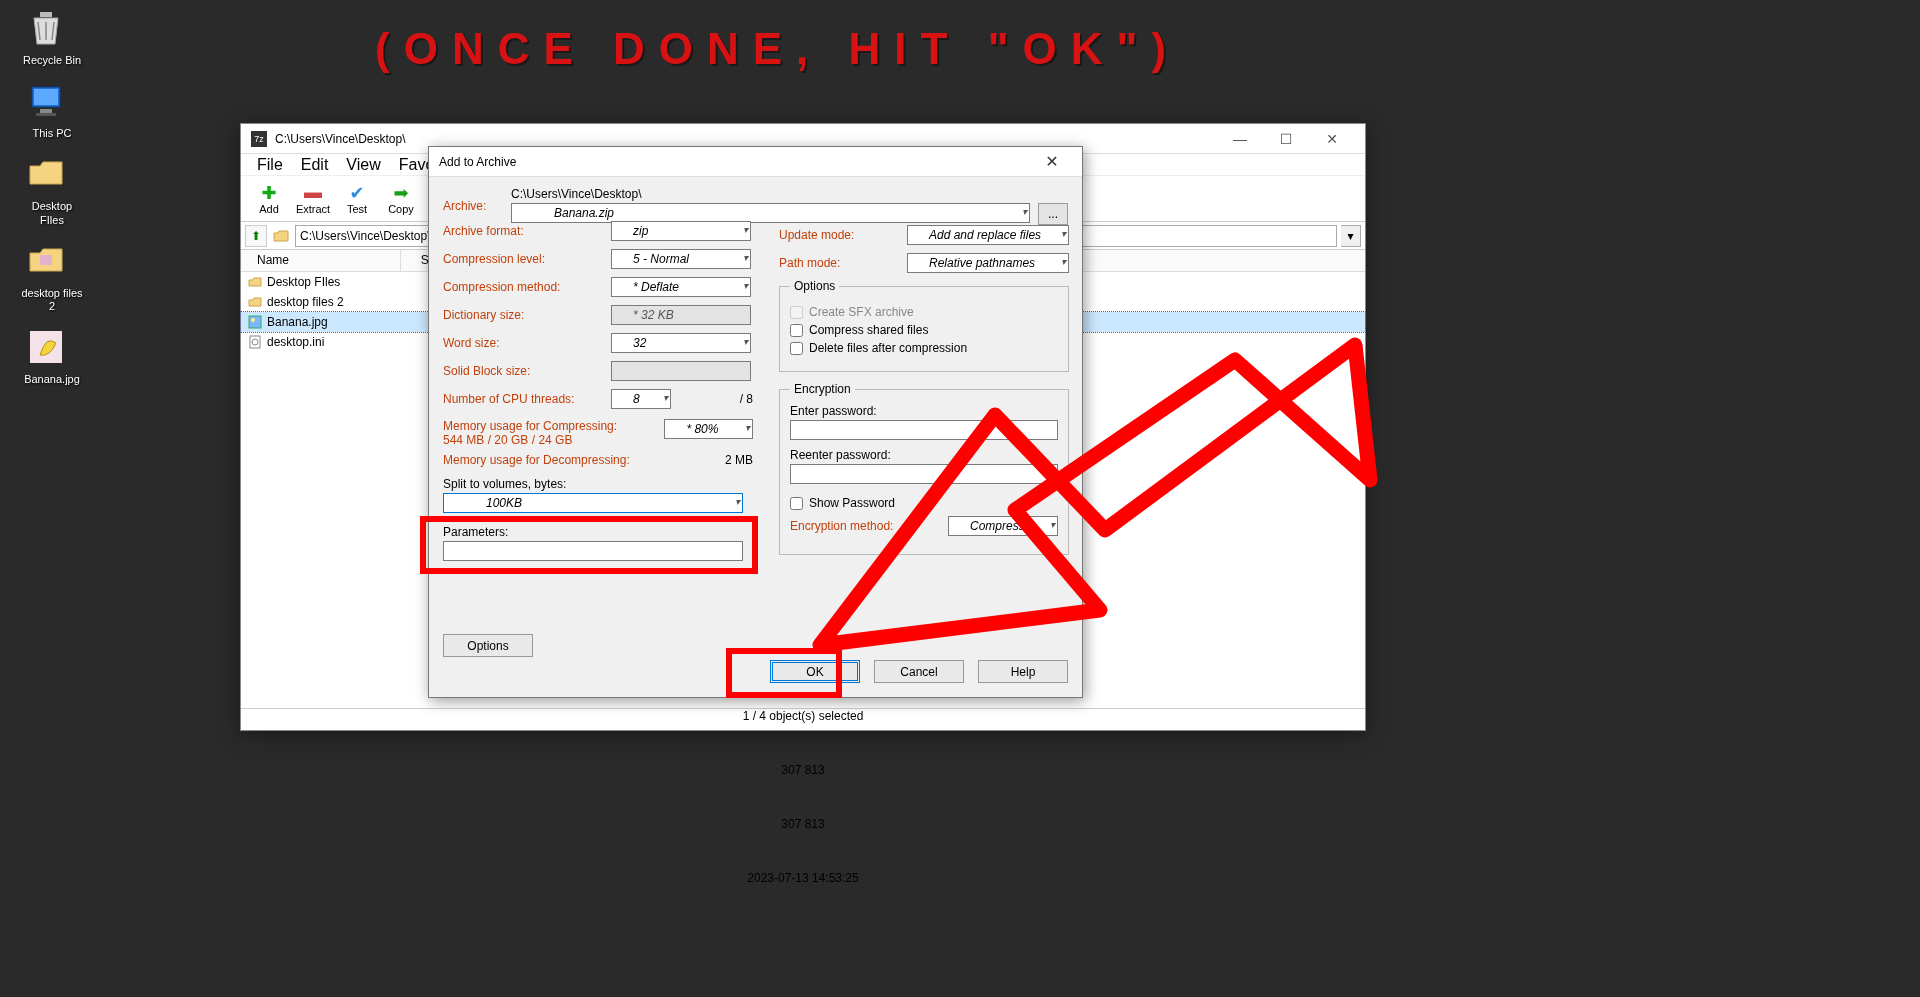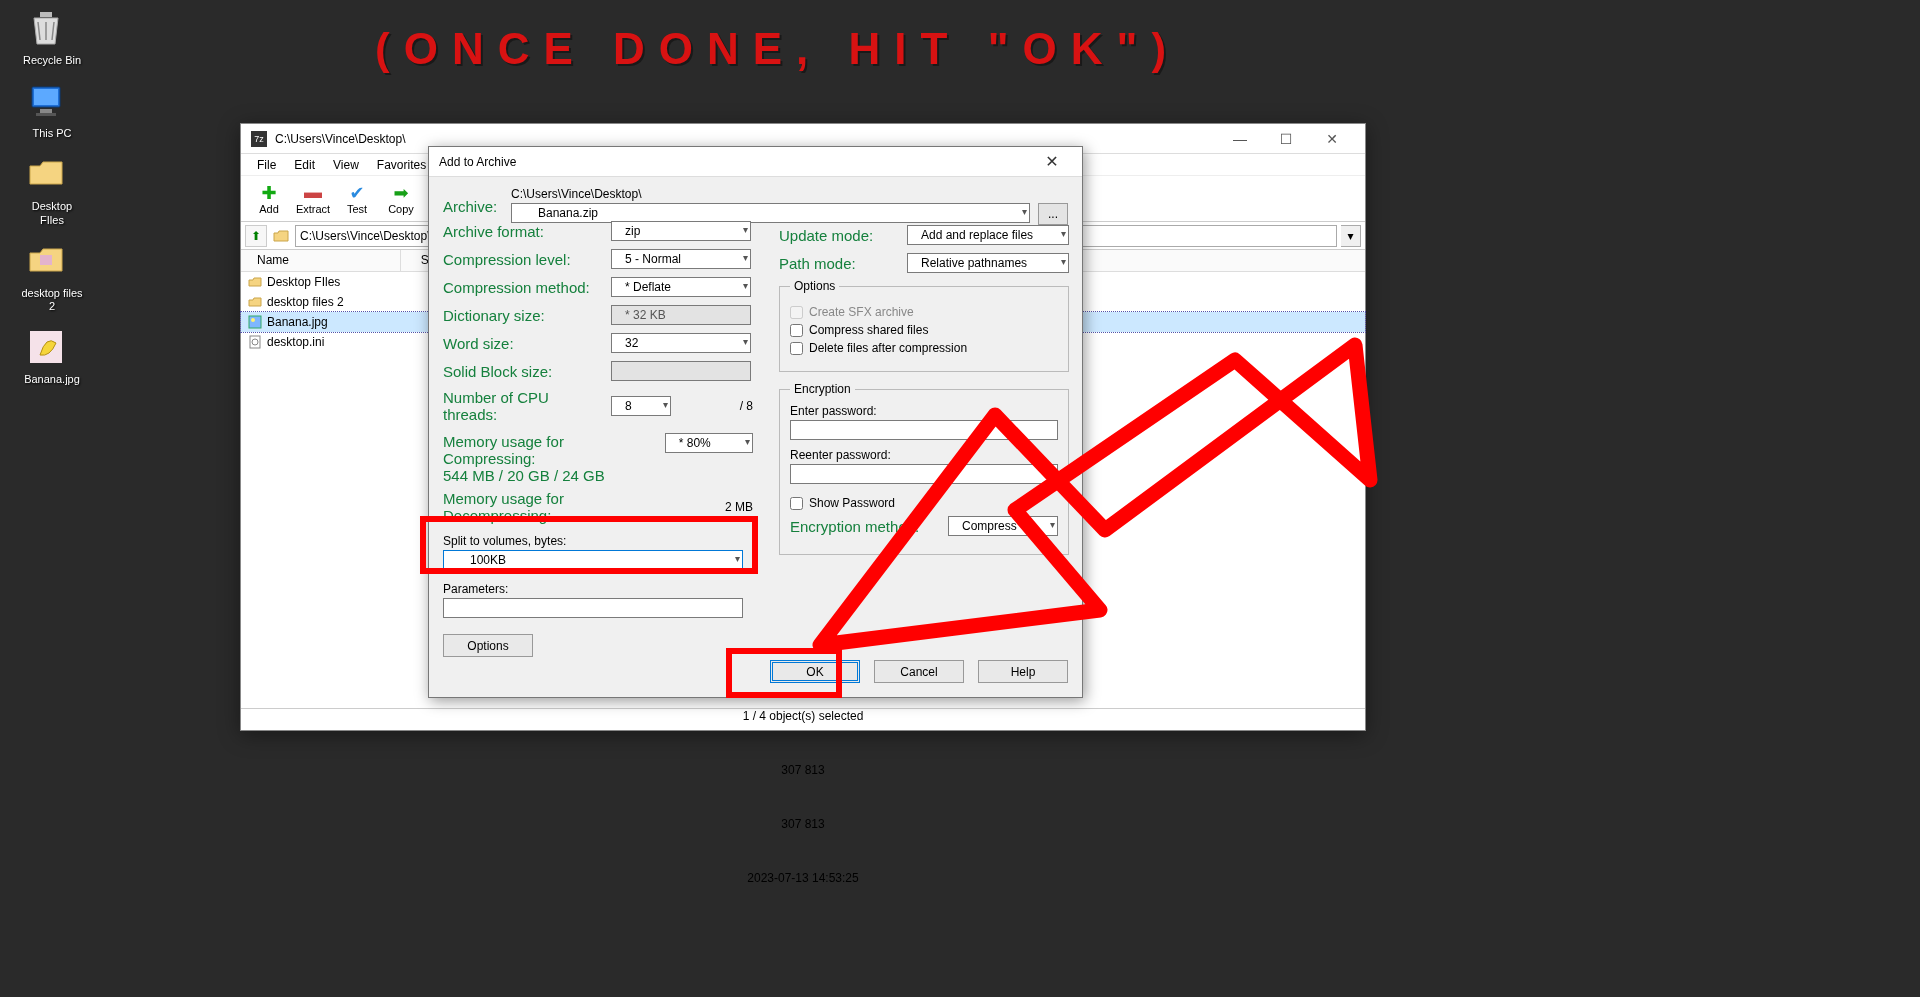--- a/index.html
+++ b/index.html
@@ -36,21 +36,21 @@
     background: #fff; border: 1px solid #888;
     display: flex; flex-direction: column;
     box-shadow: 0 4px 20px rgba(0,0,0,0.4);
   }
   .titlebar { height: 30px; display: flex; align-items: center; padding: 0 10px; border-bottom: 1px solid #ddd; }
   .titlebar .appico { width: 16px; height: 16px; background:#333; color:#fff; font-size:9px; display:flex;align-items:center;justify-content:center;margin-right:8px;}
   .titlebar .title { flex: 1; font-size: 12px; color: #000; }
   .win-controls { display: flex; gap: 0; }
   .win-controls .wc { width: 46px; height: 30px; display:flex;align-items:center;justify-content:center;color:#555;font-size:14px;}
   .menubar { height: 22px; display:flex; align-items:center; padding: 0 8px; gap: 2px; border-bottom:1px solid #eee;}
-  .menubar span { padding: 2px 8px; font-size:12px; color:#000;}
+  .menubar span { padding: 2px 8px; font-size:16px; color:#000;}
   .toolbar { height: 46px; display:flex; align-items:center; padding: 2px 8px; gap: 4px; border-bottom:1px solid #ccc;}
   .tbtn { width: 40px; text-align:center; font-size:11px; color:#000;}
   .tbtn .ticon { height:20px; display:flex;align-items:center;justify-content:center;font-size:18px;}
   .addrbar { height: 28px; display:flex; align-items:center; padding:2px 4px; border-bottom:1px solid #ccc; gap:4px;}
   .addrbar .up { width:22px;height:22px;border:1px solid #ccc;display:flex;align-items:center;justify-content:center;color:green;background:#f7f7f7;}
   .addrbar .folder { width:20px;height:20px;display:flex;align-items:center;justify-content:center;}
   .addrbar input { flex:1; height:22px; border:1px solid #aaa; padding:0 4px; font-family:inherit; font-size:12px;}
   .addrbar .drop { width:20px;height:22px;border:1px solid #aaa;border-left:0;display:flex;align-items:center;justify-content:center;background:#f0f0f0;}
   .filelist { flex:1; display:flex; flex-direction:column; background:#fff;}
   .flhead { height:22px; display:flex; border-bottom:1px solid #ddd; background:#fafafa;}
@@ -67,23 +67,23 @@
     background: #f0f0f0; border:1px solid #777;
     box-shadow: 2px 3px 14px rgba(0,0,0,0.4);
     display:flex; flex-direction:column;
     z-index: 20;
   }
   .dlg .dtitle { height:30px; background:#fff; display:flex;align-items:center; padding:0 10px; border-bottom:1px solid #ddd;}
   .dlg .dtitle .t { flex:1; font-size:12px;}
   .dlg .dtitle .close { width:40px; text-align:center; font-size:16px; color:#333;}
   .dlg .body { flex:1; padding:10px 14px; position:relative;}
   .dlg .row { display:flex; align-items:center; margin-bottom:6px; gap:8px;}
-  .dlg .row .lbl { font-size:15px; color:#15803d;}
+  .dlg .row .lbl { font-size:12px; color:#c2410c;}
   .dlg select, .dlg input[type="text"], .dlg .combo {
-    font-family:inherit; font-size:12px; border:1px solid #7a7a7a; background:#fff; height:20px; padding:0 13px;
+    font-family:inherit; font-size:12px; border:1px solid #7a7a7a; background:#fff; height:20px; padding:0 21px;font-style:italic;
   }
   .dlg .combo { position:relative; display:flex;align-items:center;}
   .dlg .combo .arr { position:absolute; right:2px; top:2px; font-size:10px; color:#555;}
   .dlg .disabled { background:#e3e3e3; color:#555;}
   .dlg .leftcol { position:absolute; left:14px; top:44px; width:310px;}
   .dlg .rightcol { position:absolute; left:350px; top:48px; width:290px;}
   .dlg fieldset { border:1px solid #bbb; padding:8px 10px 12px 10px; margin-top:6px;}
   .dlg fieldset legend { font-size:12px; padding:0 4px;}
   .dlg .chk { display:flex;align-items:center;gap:6px;margin:4px 0;font-size:12px;}
   .dlg .chk input { width:13px;height:13px;}

